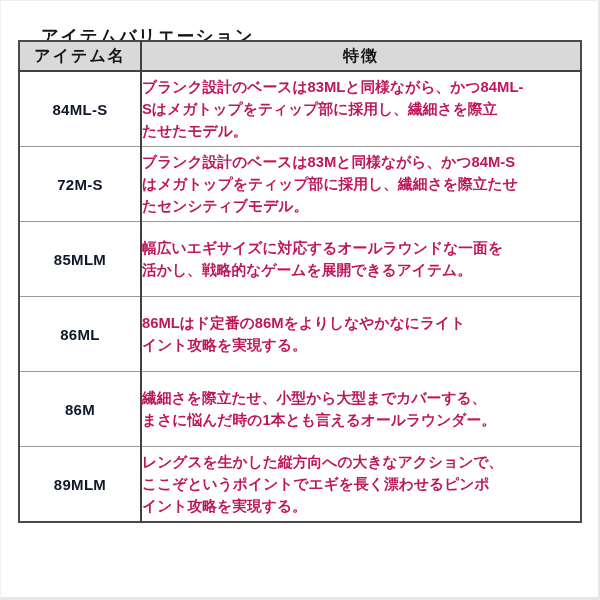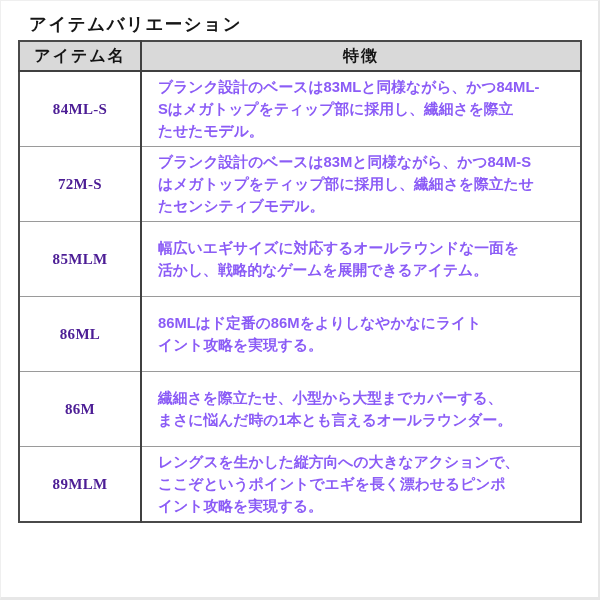--- a/index.html
+++ b/index.html
@@ -21,21 +21,21 @@
     border-top: 1px solid #efefef;
     border-left: 1px solid #efefef;
     border-right: 2px solid #e7e7e7;
     border-bottom: 3px solid #e7e7e7;
     pointer-events: none;
   }
   .title {
     position: absolute;
     left: 25px;
     top: 9px;
-    margin: 4px;
+    margin: 16px;
     font-size: 17.5px;
     line-height: 22px;
     font-weight: bold;
     letter-spacing: 1.5px;
     color: #161616;
     white-space: nowrap;
   }
   table.items {
     position: absolute;
     left: 18px;
@@ -68,30 +68,29 @@
     border-left: 2px solid #404040;
   }
   tbody tr + tr td {
     border-top: 1px solid #9a9a9a;
   }
   td.item {
     text-align: center;
     font-size: 15px;
     font-weight: bold;
     letter-spacing: 0.3px;
-    color: #4c1d95;
-    font-family: Liberation Serif, serif;
+    color: #0f172a;
   }
   td.feature {
-    padding: 2px 6px 2px 16px;
+    padding: 2px 6px 2px 0;
     font-size: 14.8px;
     line-height: 22px;
     font-weight: bold;
     white-space: pre-line;
-    color: #8b5cf6;
+    color: #be185d;
   }
 </style>
 </head>
 <body>
 
 <div class="frame"></div>
 
 <h1 class="title">アイテムバリエーション</h1>
 
 <table class="items">

